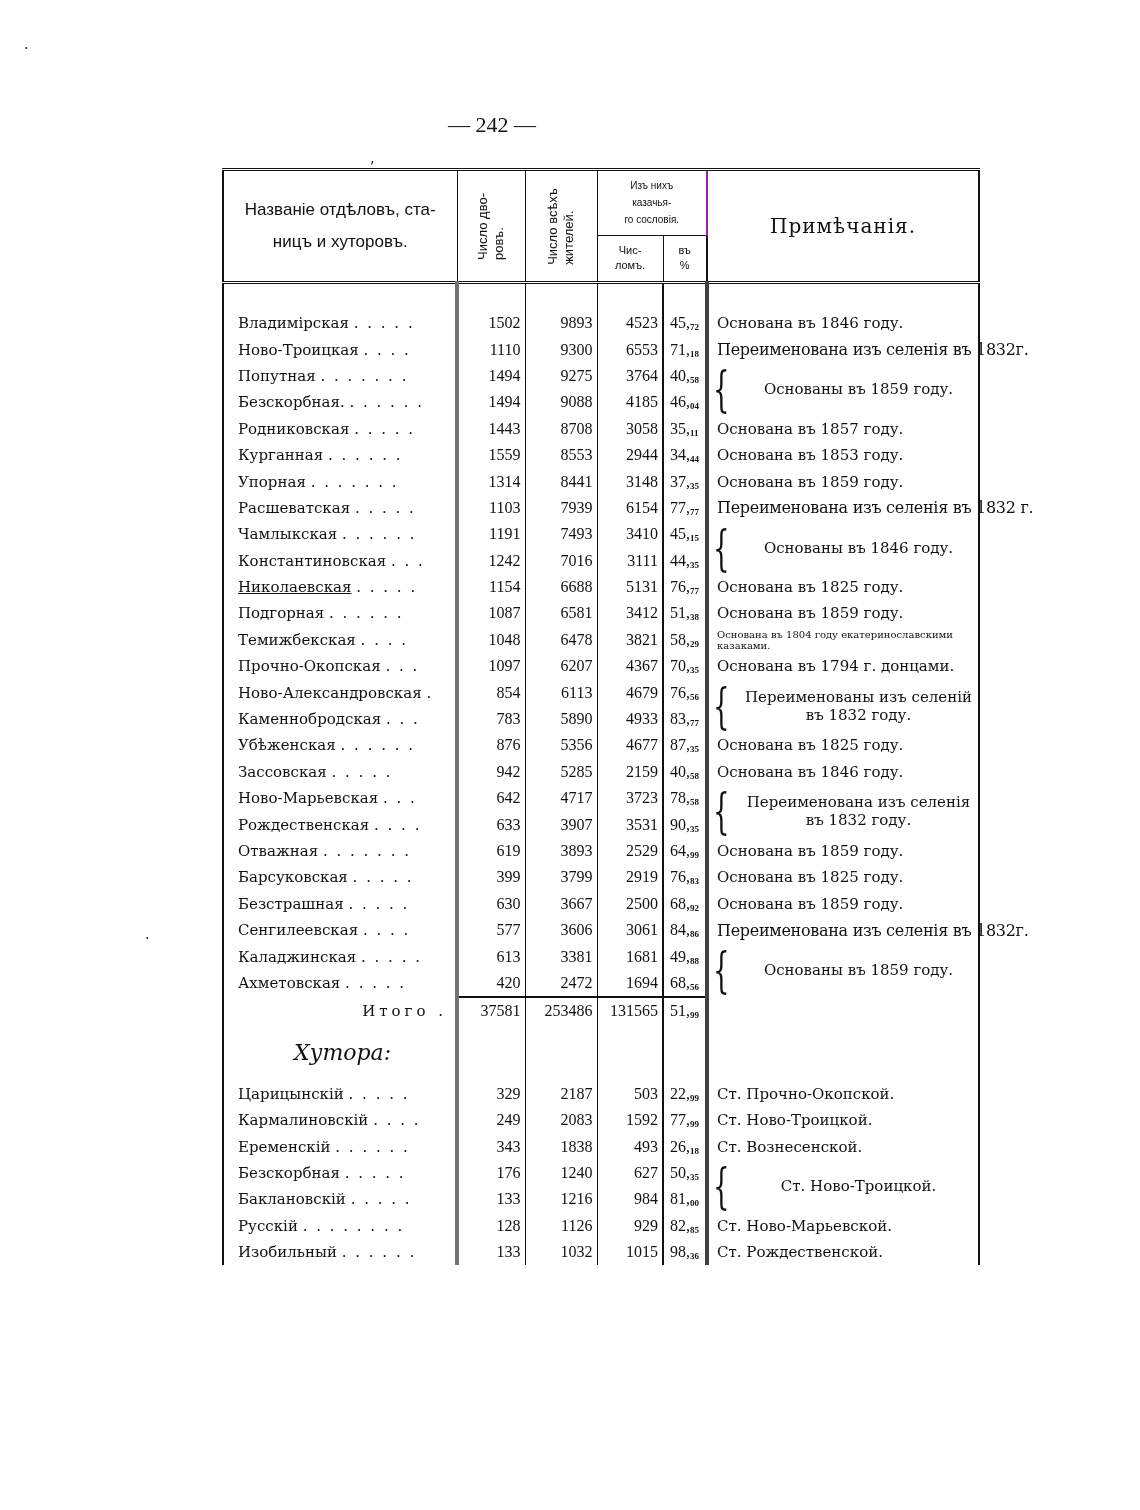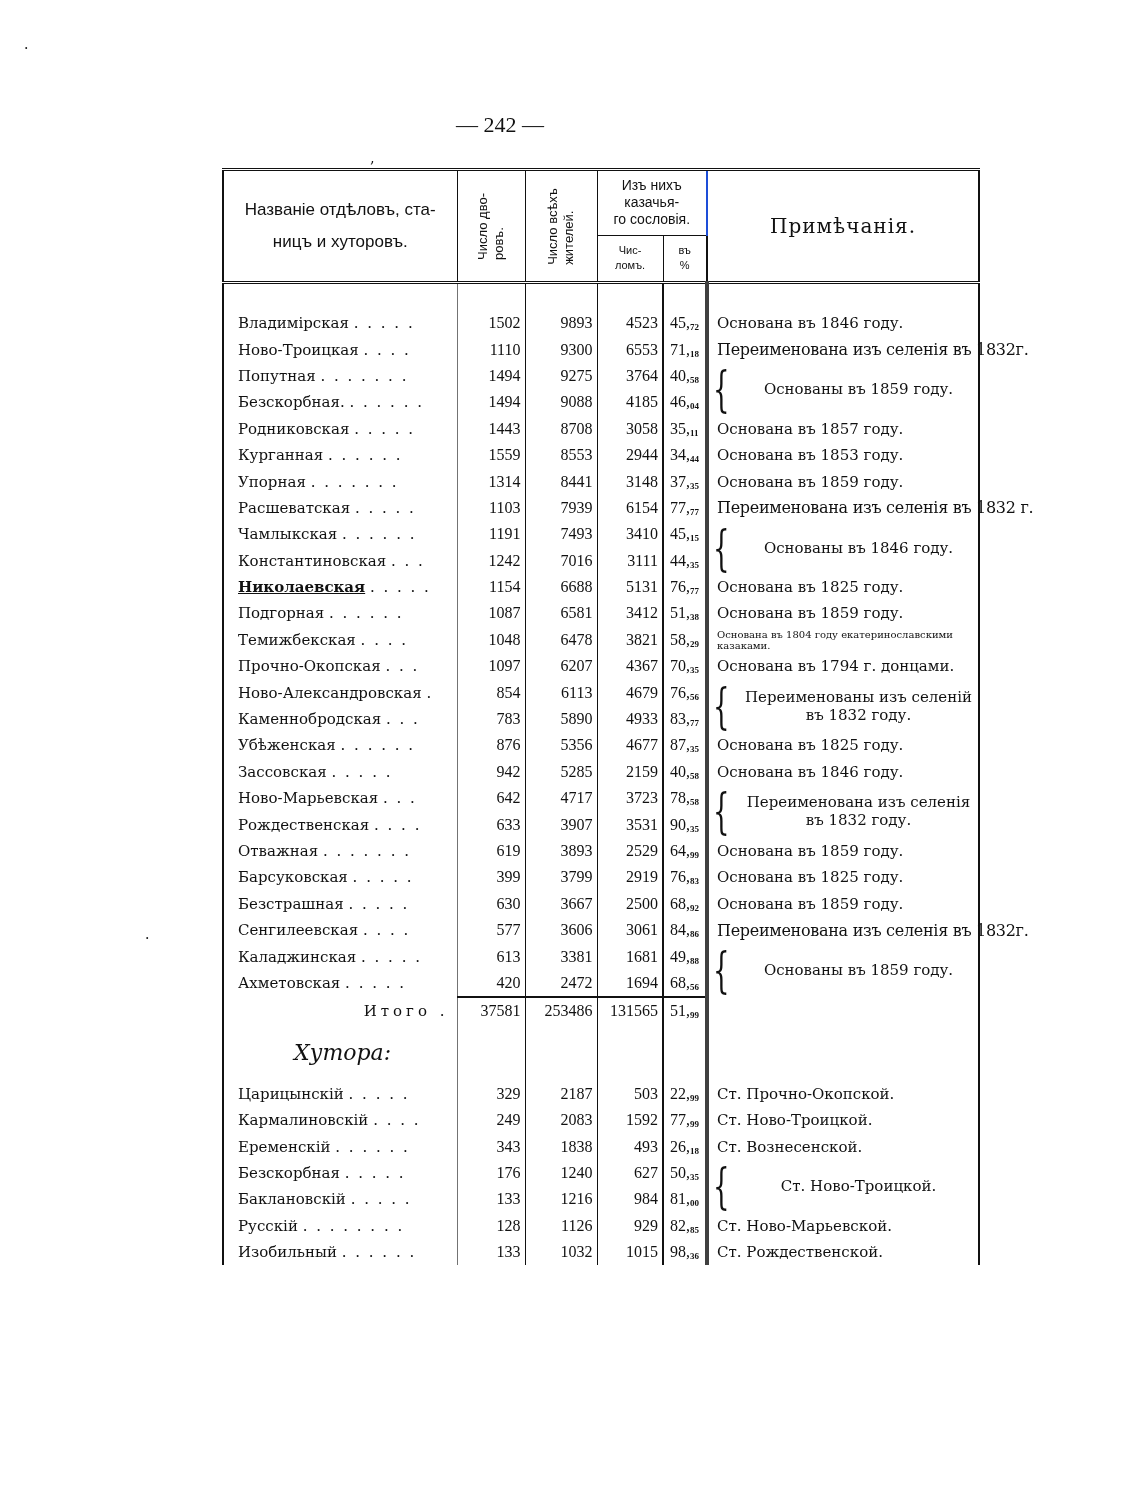--- a/index.html
+++ b/index.html
@@ -1,53 +1,53 @@
 <!DOCTYPE html>
 <html><head>
 <meta charset="utf-8">
 <style>
   html,body{margin:0;padding:0;background:#fff;}
   body{width:1140px;height:1510px;position:relative;font-family:"DejaVu Serif","Liberation Serif",serif;color:#111;overflow:hidden;}
-  .pagenum{position:absolute;top:112px;left:0;width:984px;text-align:center;font-size:22px;font-family:"Liberation Serif",serif;padding-left:8px;}
+  .pagenum{position:absolute;top:112px;left:0;width:984px;text-align:center;font-size:22px;font-family:"Liberation Serif",serif;}
   .stray{position:absolute;font-size:14px;}
   table.main{position:absolute;left:222px;top:168px;width:756px;border-collapse:collapse;table-layout:fixed;}
   table.main td, table.main th{padding:0;vertical-align:middle;}
   .hdr th{border-top:3px double #111;border-bottom:3px double #111;font-weight:normal;}
   .col-name{width:234px;}
   .col-dv{width:68px;}
   .col-zh{width:72px;}
   .col-ch{width:66px;}
   .col-pc{width:44px;}
   .col-note{width:272px;}
   th.h-name{font-family:"Liberation Sans",sans-serif;font-size:17px;line-height:32px;text-align:center;border-left:2px solid #111;border-right:1px solid #111;height:110px;}
   th.h-vert{border-right:1px solid #111;font-family:"Liberation Sans",sans-serif;font-size:13px;}
   th.h-vert div{writing-mode:vertical-rl;transform:rotate(180deg);margin:auto;line-height:16px;white-space:pre;text-align:left;}
-  th.h-group{font-family:"Liberation Sans",sans-serif;font-size:14px;line-height:17px;border-right:2px solid #1d4ed8;border-bottom:1px solid #111 !important;height:62px;text-align:center;}
+  th.h-group{font-family:"Liberation Sans",sans-serif;font-size:10px;line-height:17px;border-right:2px solid #a21caf;border-bottom:1px solid #111 !important;height:62px;text-align:center;}
   th.h-sub{font-family:"Liberation Sans",sans-serif;font-size:11px;line-height:15px;text-align:center;border-right:1px solid #111;height:44px;}
   th.h-sub.last{border-right:2px solid #111;}
   th.h-note{font-size:20px;letter-spacing:1px;border-right:2px solid #111;}
   tr.gap td{height:26px;}
   td{font-size:15px;height:26.4px;}
-  td.name{border-left:2px solid #111;border-right:1px solid #737373;padding-left:14px !important;white-space:nowrap;overflow:hidden;}
+  td.name{border-left:2px solid #111;border-right:4px solid #737373;padding-left:14px !important;white-space:nowrap;overflow:hidden;}
   td.num{text-align:right;padding-right:4px !important;border-right:1px solid #111;font-family:"Liberation Serif",serif;font-size:16px;}
   td.num.thick{border-right:2px solid #111;}
   td.pc{padding-left:6px !important;border-right:4px solid #404040;font-family:"Liberation Serif",serif;font-size:16px;}
   td.pc sub{font-size:9px;font-weight:bold;vertical-align:-2px;}
   td.note{padding-left:8px !important;font-size:15px;white-space:nowrap;border-right:2px solid #111;}
   td.note.small{font-size:16px;letter-spacing:-0.3px;}
   td.note.tiny{font-size:10px;line-height:11px;white-space:normal;}
   td.note.brace{position:relative;}
   .brace-glyph{position:absolute;left:4px;top:50%;transform:translateY(-50%) scaleY(1.9);font-size:26px;font-family:"DejaVu Serif",serif;line-height:1;}
   .brace-text{display:block;padding-left:22px;text-align:center;white-space:normal;line-height:18px;}
   tr.total td{border-top:2px solid #111;}
   tr.total td.name{text-align:right;padding-right:8px !important;letter-spacing:4px;border-top:none;}
   tr.total td.note{border-top:none;}
   td.section{font-style:italic;font-size:22px;padding-left:70px !important;height:56px;vertical-align:bottom;}
   .dots{letter-spacing:2px;}
-  .underline{text-decoration:underline;font-weight:bold;}
+  .underline{text-decoration:underline;}
 </style>
 </head>
 <body>
 
 <div class="pagenum">— 242 —</div>
 <div class="stray" style="left:24px;top:40px;">·</div>
 <div class="stray" style="left:145px;top:930px;">·</div>
 <div class="stray" style="left:370px;top:150px;">‚</div>
 
 <table class="main">

